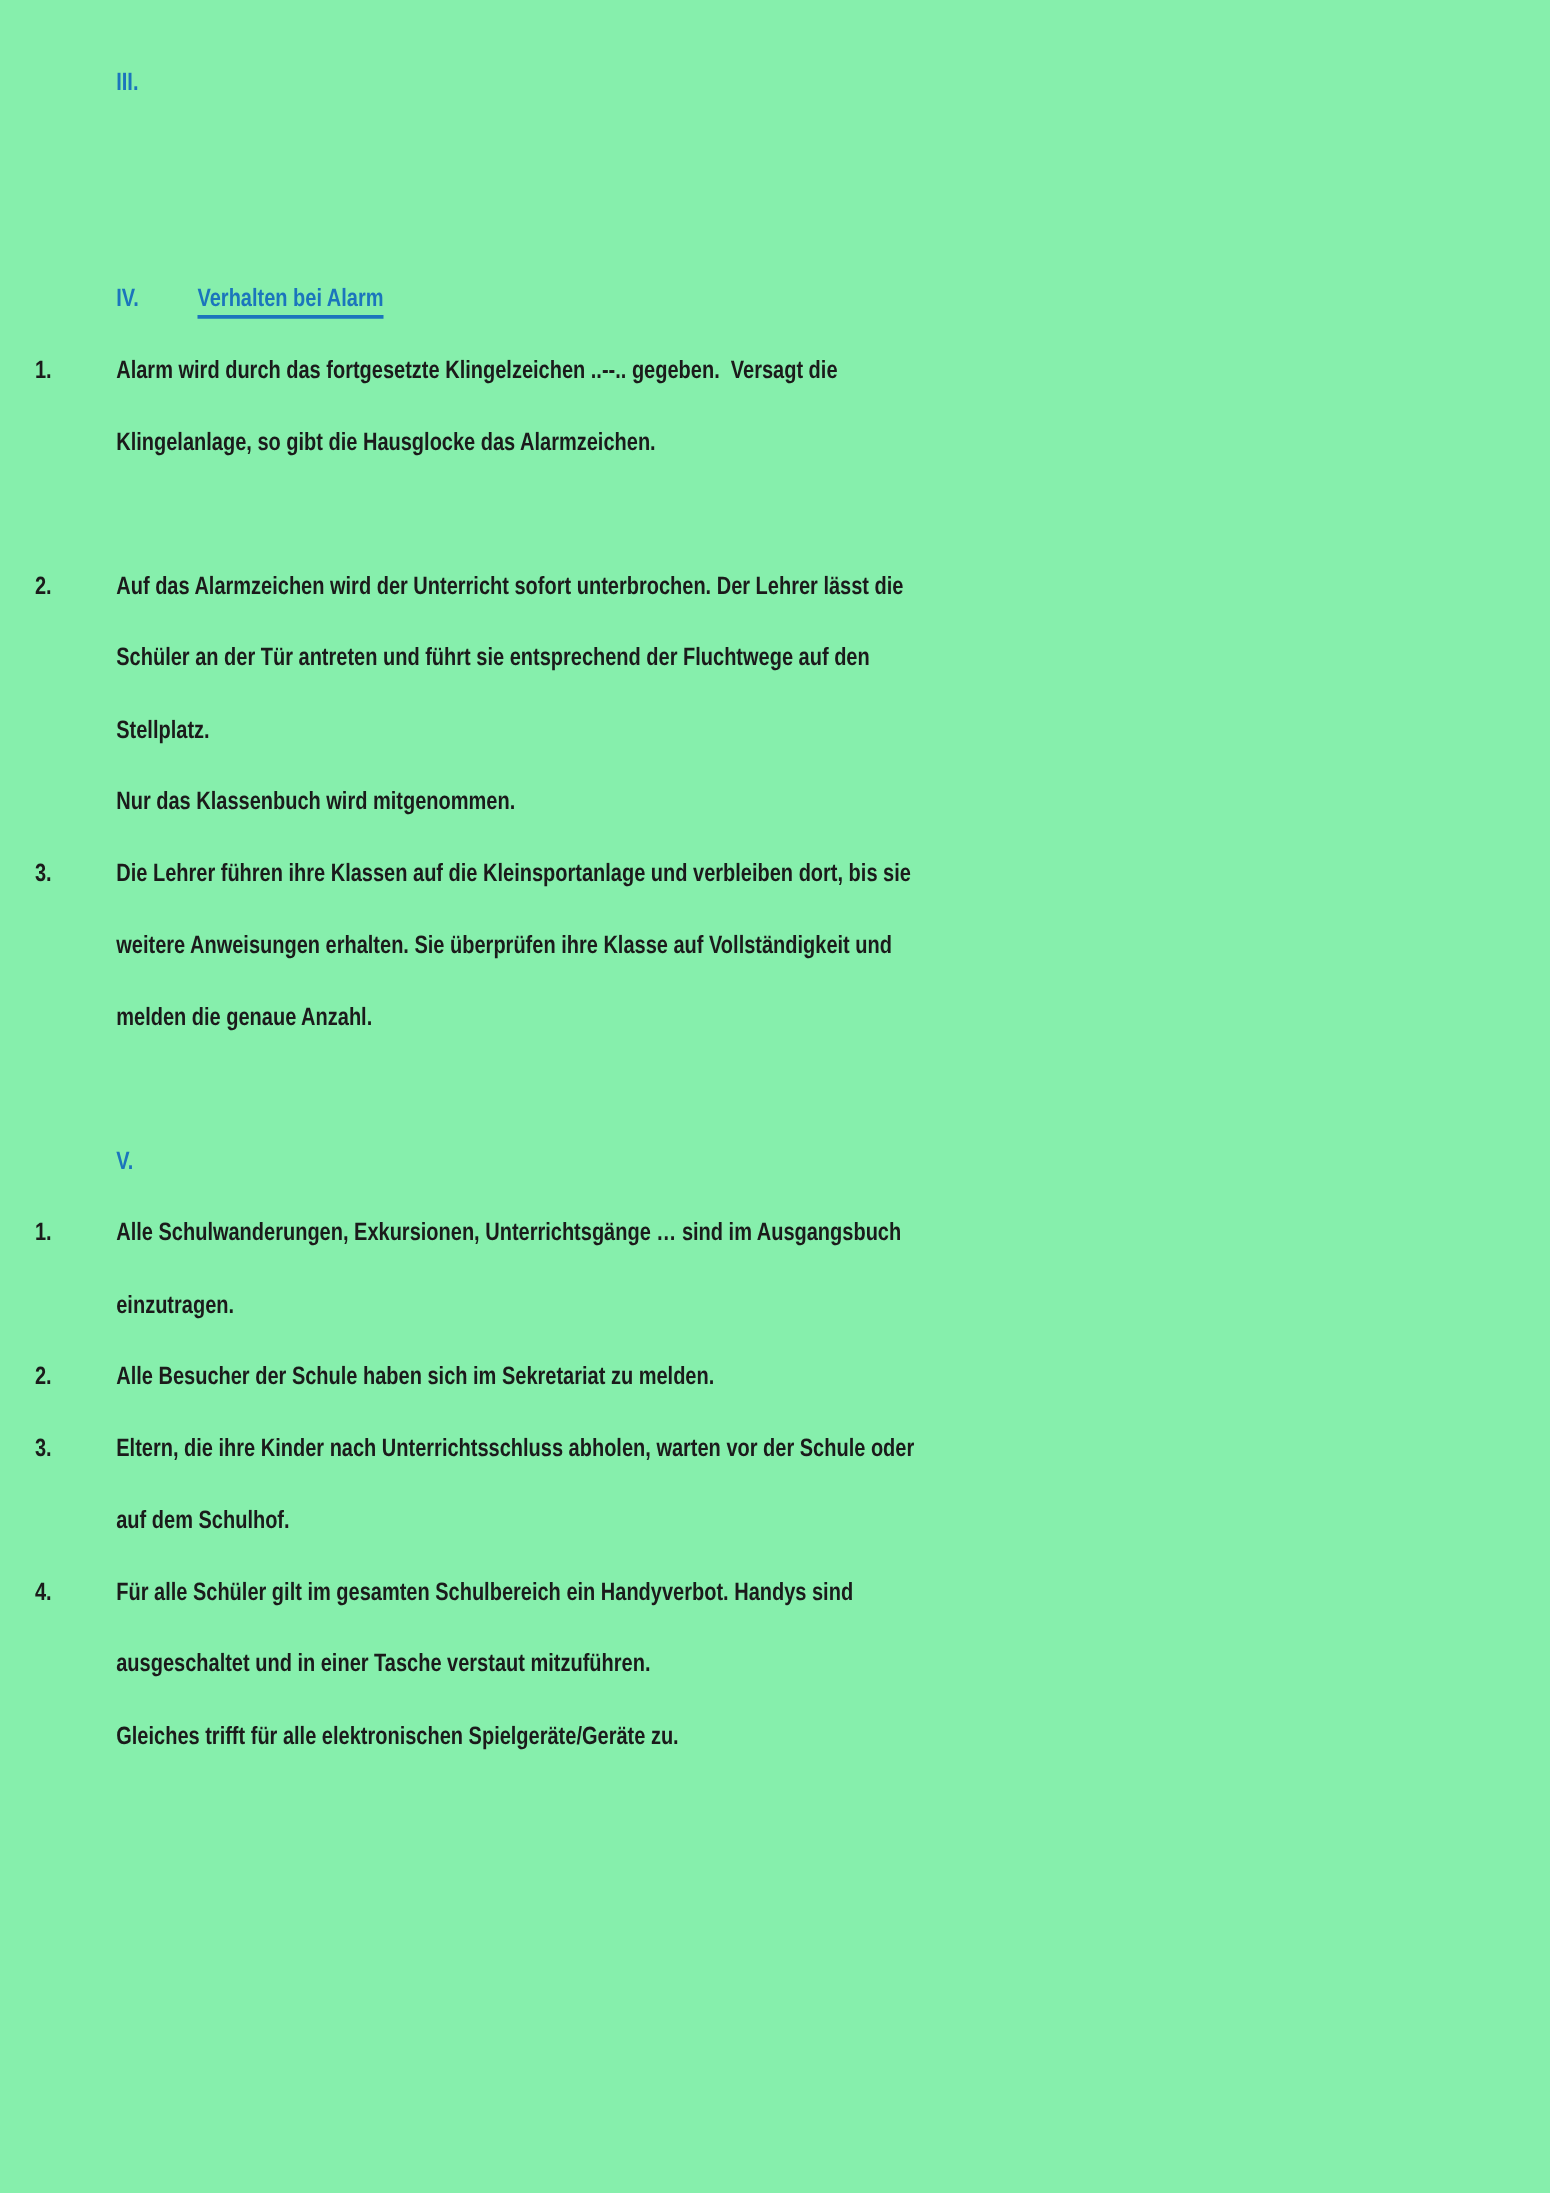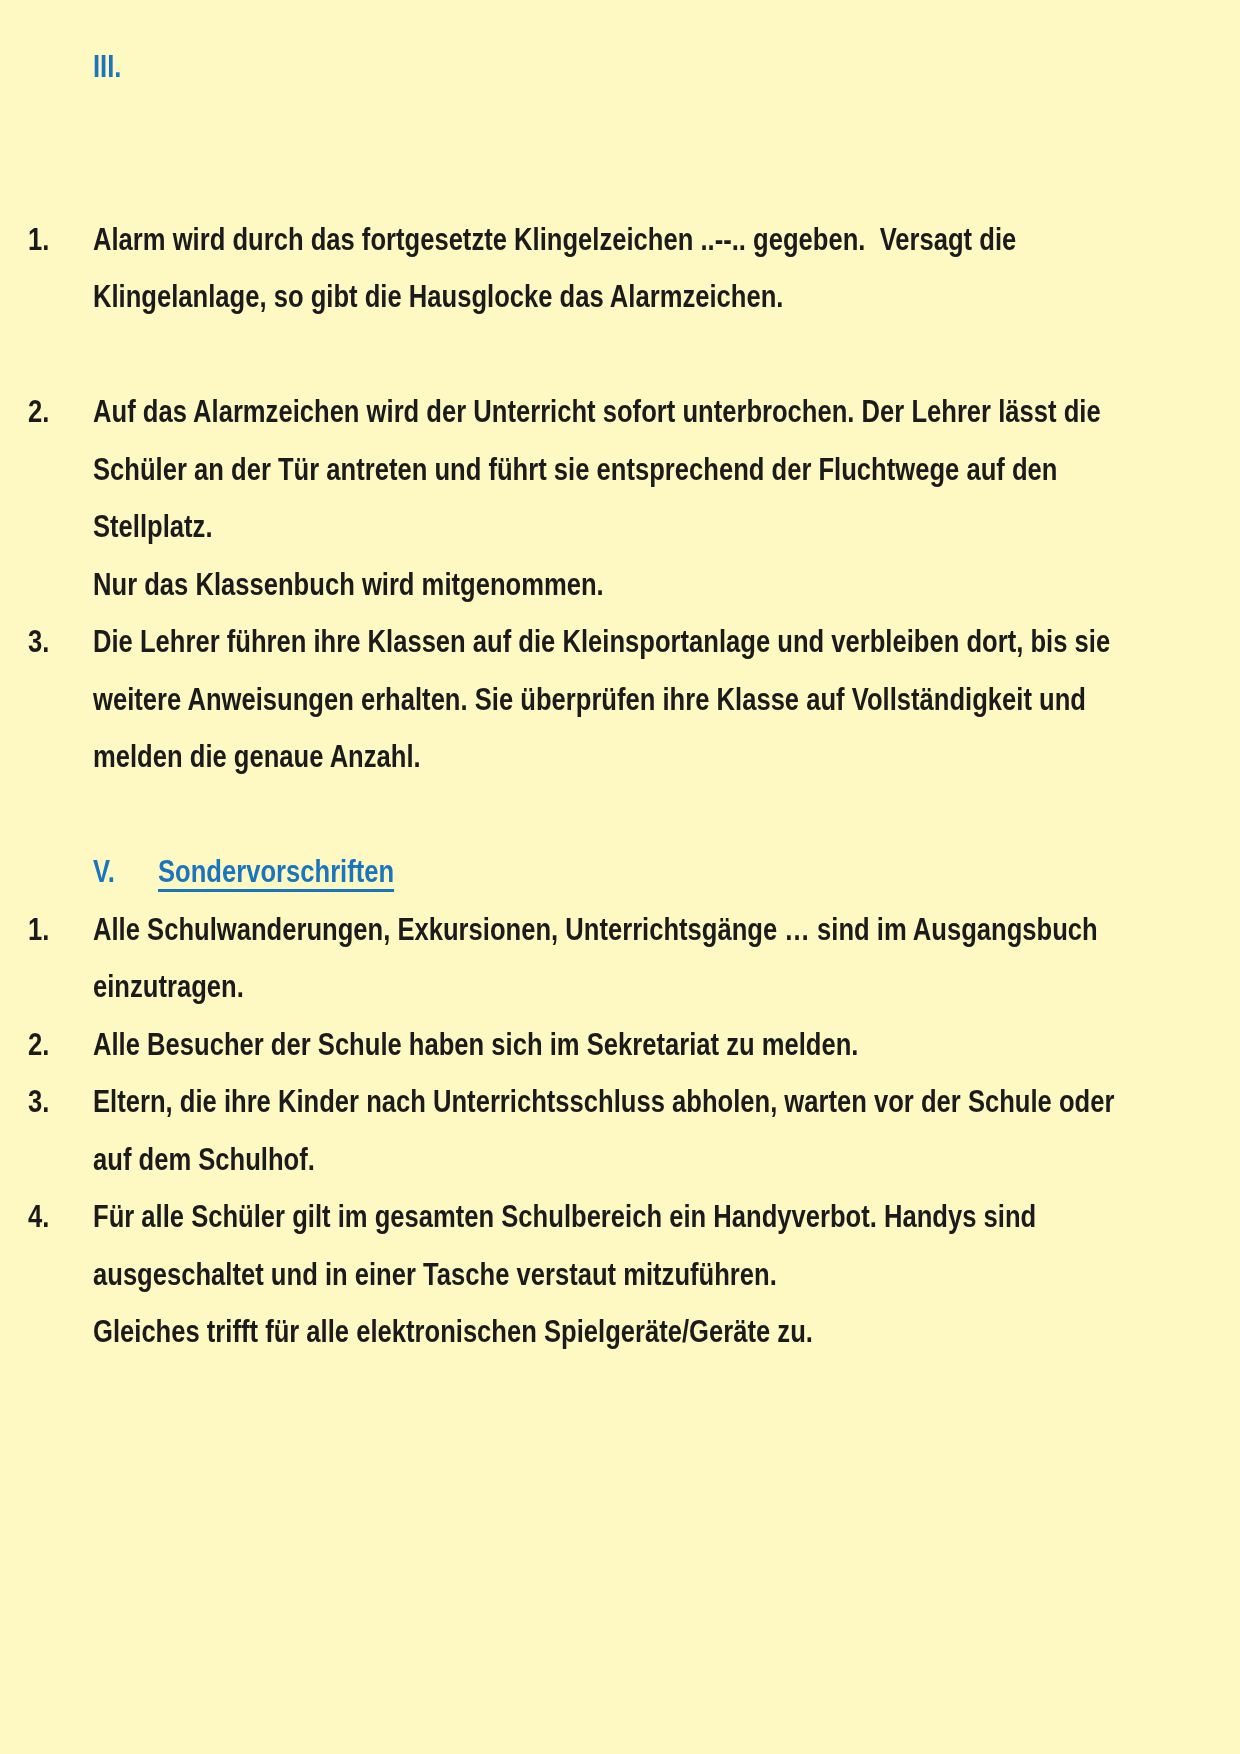--- a/index.html
+++ b/index.html
@@ -13,22 +13,22 @@
     overflow: hidden;
     font-family: "Liberation Sans", sans-serif;
     font-weight: 700;
   }
   .page {
     position: relative;
     box-sizing: border-box;
     width: 1240px;
     height: 1754px;
     padding-top: 38px;
-    background: #fef9c3;
-    font-size: 32px;
+    background: #86efac;
+    font-size: 20px;
     color: #1b1b1b;
   }
   .block {
     display: flex;
     align-items: flex-start;
   }
   .block.list-indent { padding-left: 28px; }
   .block.heading-indent { padding-left: 93px; }
   .num {
     flex: 0 0 65px;
@@ -58,20 +58,26 @@
 </style>
 </head>
 <body>
 
 <main class="page">
     <div class="block heading heading-indent">
       <span class="num">III.</span>
     </div>
     <div class="blank-line"></div>
     <div class="blank-line"></div>
+    <div class="block heading heading-indent">
+      <span class="num">IV.</span>
+      <div class="lines">
+        <div class="line"><span class="heading-title">Verhalten bei Alarm</span></div>
+      </div>
+    </div>
     <div class="block list-indent">
       <span class="num">1.</span>
       <div class="lines">
         <div class="line">Alarm wird durch das fortgesetzte Klingelzeichen ..--.. gegeben.  Versagt die</div>
         <div class="line">Klingelanlage, so gibt die Hausglocke das Alarmzeichen.</div>
       </div>
     </div>
     <div class="blank-line"></div>
     <div class="block list-indent">
       <span class="num">2.</span>
@@ -86,23 +92,20 @@
       <span class="num">3.</span>
       <div class="lines">
         <div class="line">Die Lehrer führen ihre Klassen auf die Kleinsportanlage und verbleiben dort, bis sie</div>
         <div class="line">weitere Anweisungen erhalten. Sie überprüfen ihre Klasse auf Vollständigkeit und</div>
         <div class="line">melden die genaue Anzahl.</div>
       </div>
     </div>
     <div class="blank-line"></div>
     <div class="block heading heading-indent">
       <span class="num">V.</span>
-      <div class="lines">
-        <div class="line"><span class="heading-title">Sondervorschriften</span></div>
-      </div>
     </div>
     <div class="block list-indent">
       <span class="num">1.</span>
       <div class="lines">
         <div class="line">Alle Schulwanderungen, Exkursionen, Unterrichtsgänge … sind im Ausgangsbuch</div>
         <div class="line">einzutragen.</div>
       </div>
     </div>
     <div class="block list-indent">
       <span class="num">2.</span>

